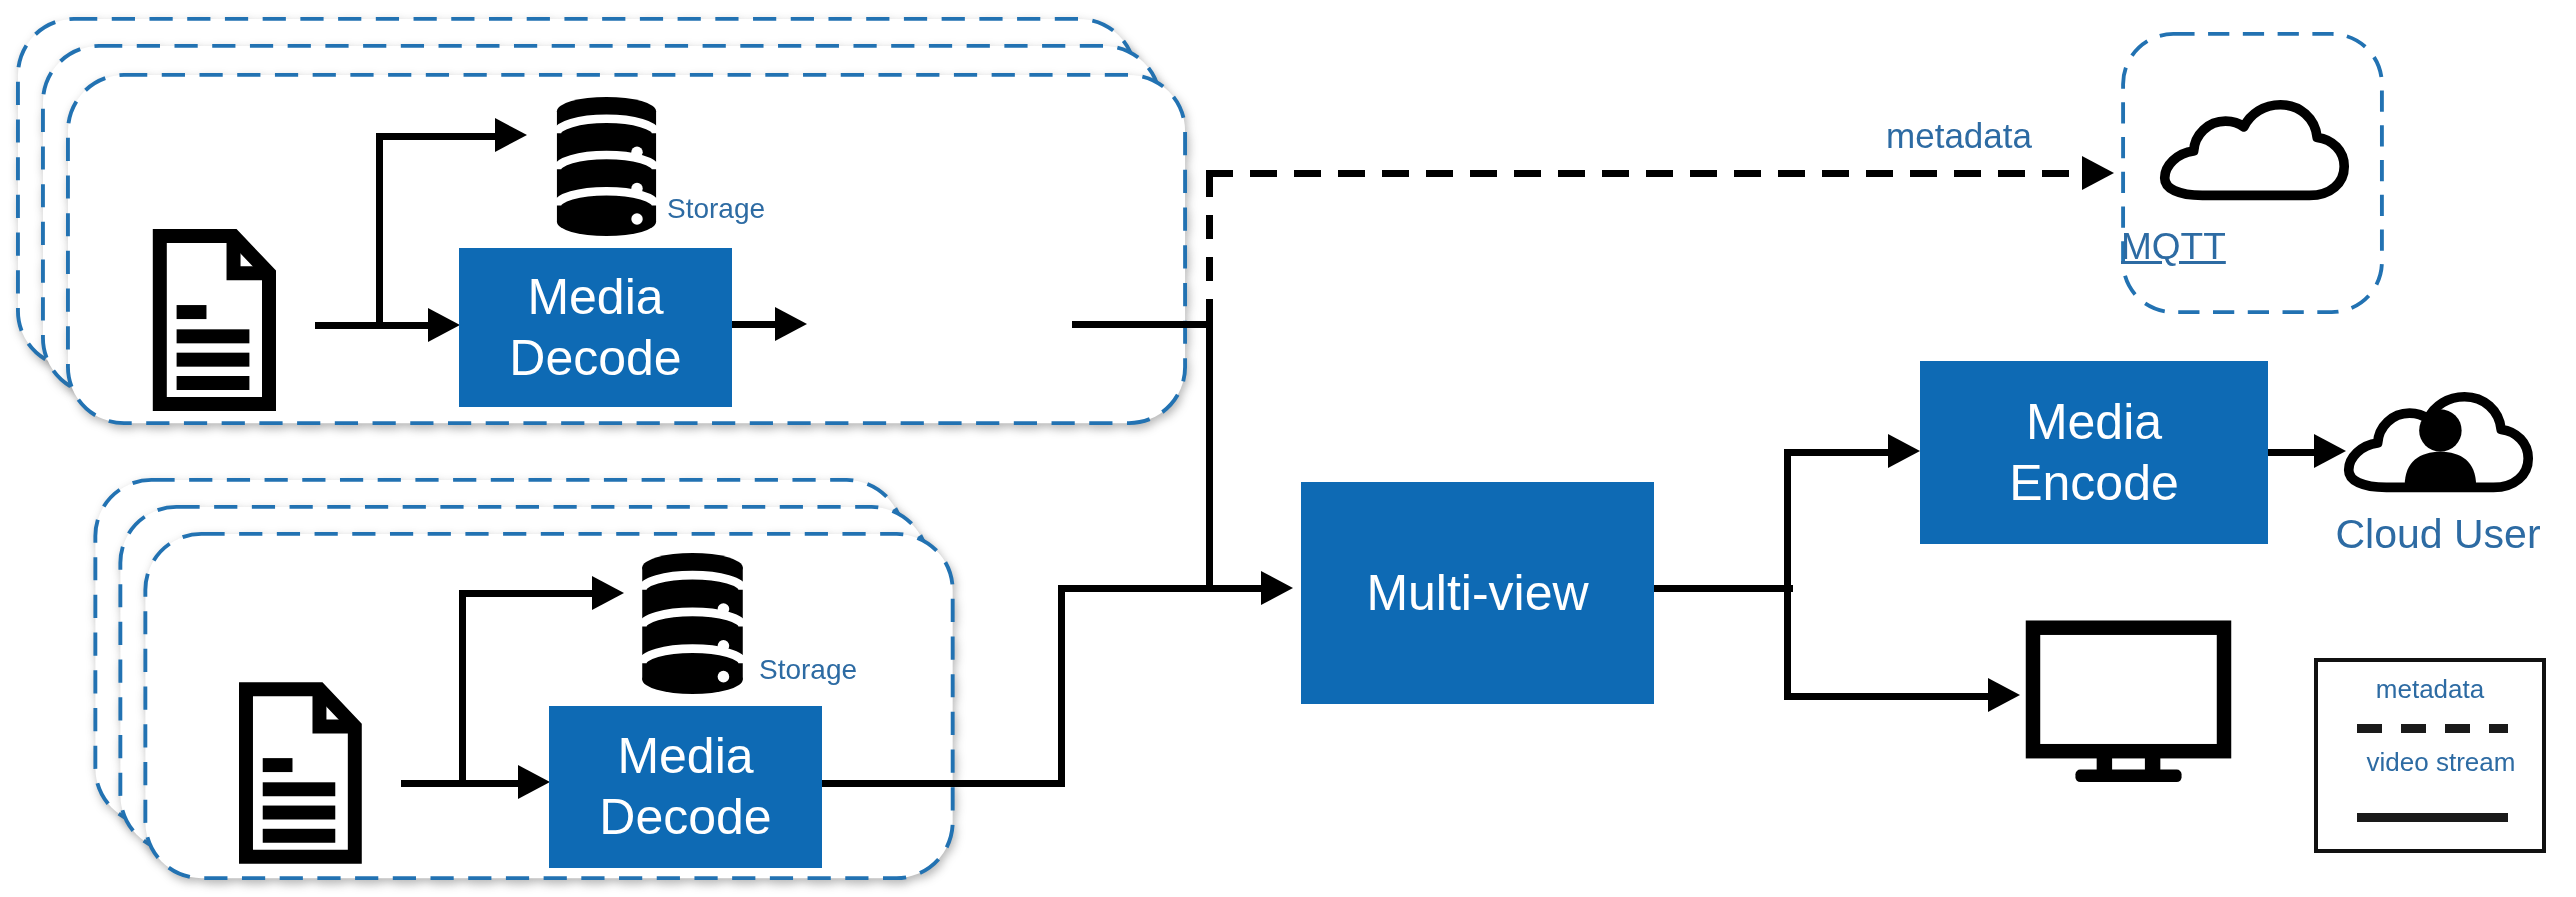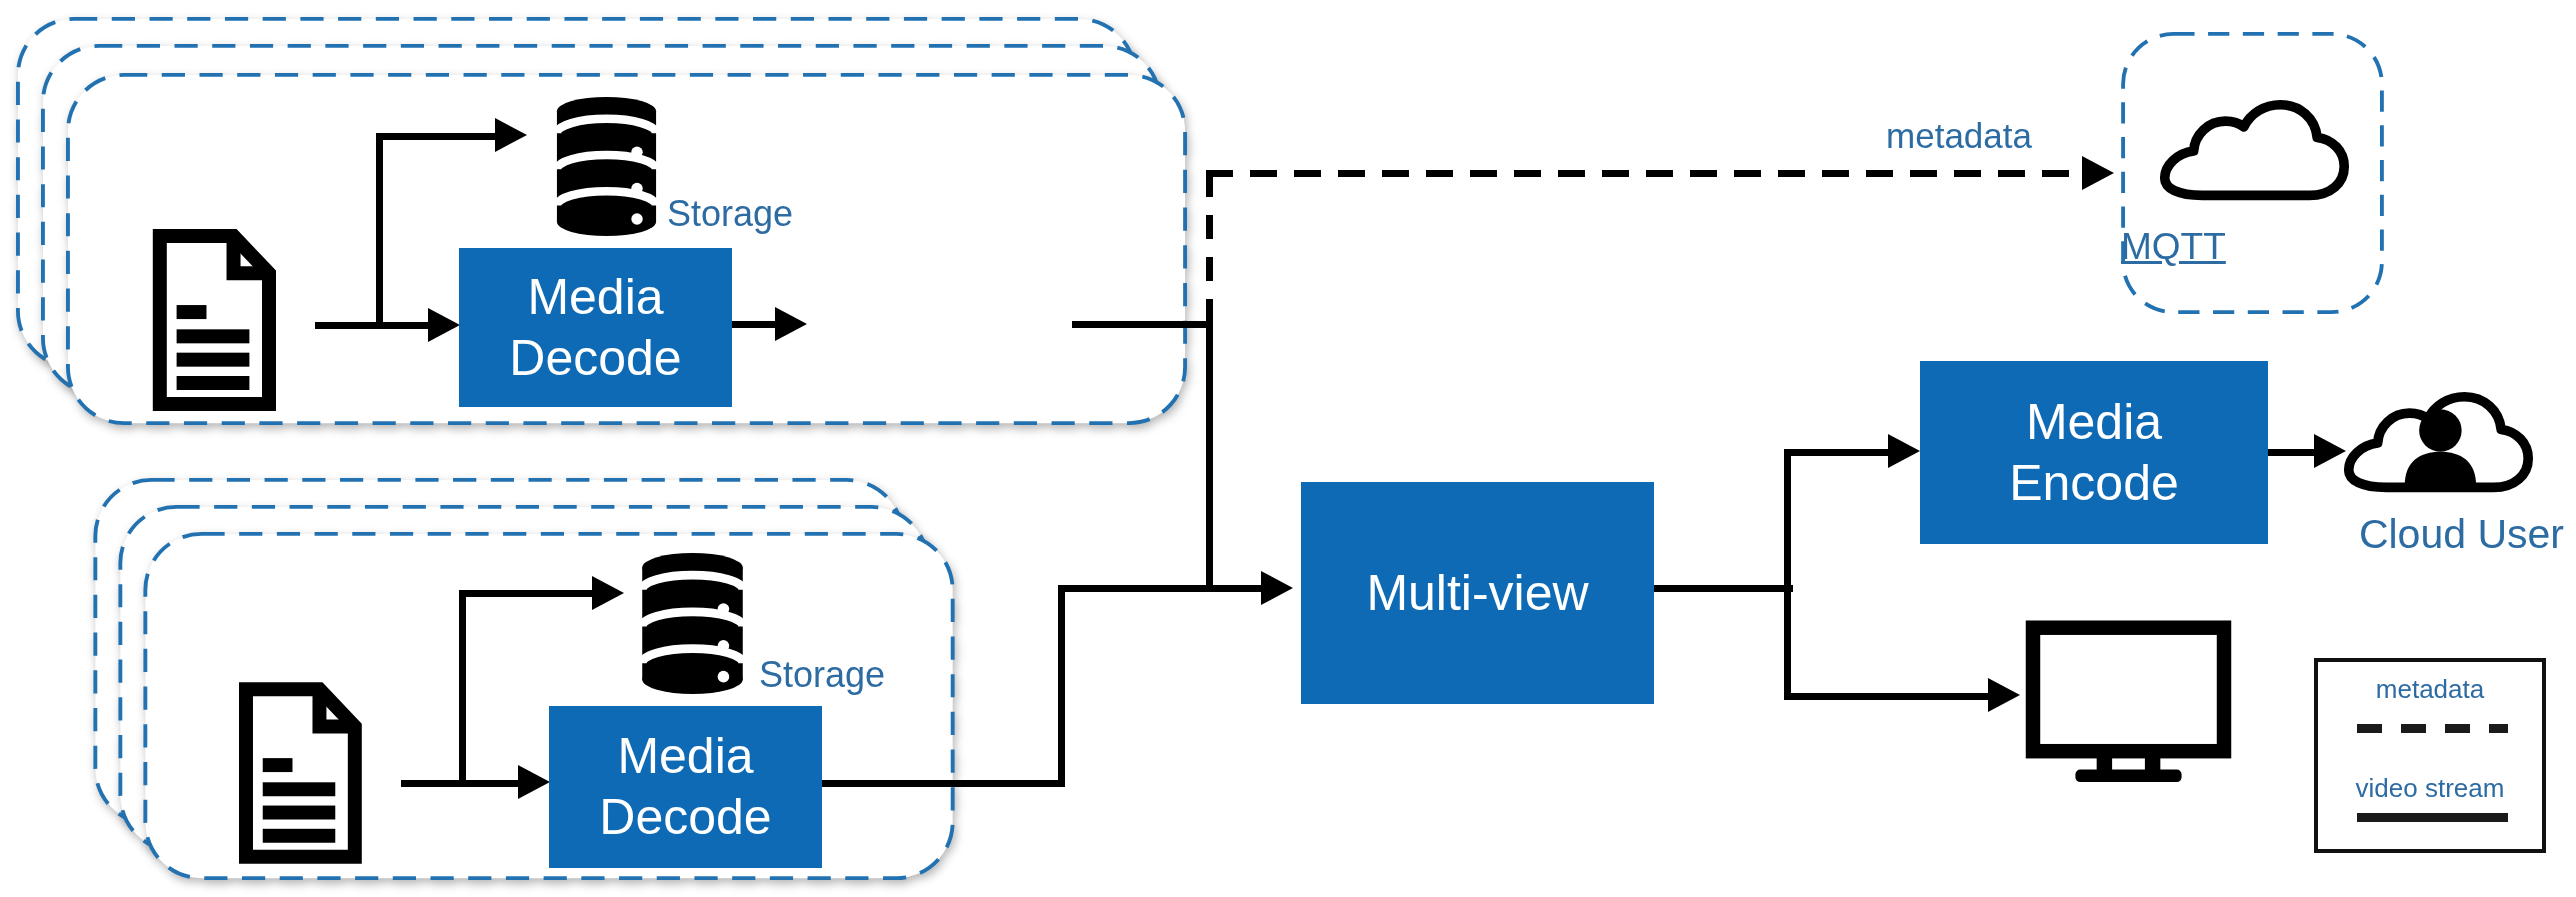--- a/index.html
+++ b/index.html
@@ -15,21 +15,21 @@
   
   .hl{position:absolute;height:6.8px;background:#000;}
   .vl{position:absolute;width:6.8px;background:#000;}
   
   .dhl{position:absolute;height:6.8px;background:repeating-linear-gradient(90deg,#000 0 27px,transparent 27px 44px);}
   .dvl{position:absolute;width:6.8px;background:repeating-linear-gradient(180deg,#000 0 24px,transparent 24px 42px);}
   
   .ah{position:absolute;width:0;height:0;border-top:17.4px solid transparent;
       border-bottom:17.4px solid transparent;border-left:32px solid #000;}
   
-  .blabel{position:absolute;color:#2d6ba3;font-size:36px;white-space:nowrap;}
+  .blabel{position:absolute;color:#2d6ba3;font-size:28px;white-space:nowrap;}
   
   .legend{position:absolute;left:2314px;top:658px;width:232px;height:195px;border:4.8px solid #111;
           box-sizing:border-box;background:#fff;}
   .legend .t{position:absolute;width:100%;text-align:center;color:#2d6ba3;font-size:26px;}
   .legend .dash{position:absolute;left:39px;top:62px;width:151px;height:8.7px;
                 background:repeating-linear-gradient(90deg,#1a1a1a 0 25px,transparent 25px 44px);}
   .legend .solid{position:absolute;left:39px;top:151px;width:151px;height:8.7px;background:#1a1a1a;}
   svg{display:block;}
 </style>
 </head>
@@ -164,30 +164,30 @@
     <span>Encode</span>
   </div>
   <div class="hl" style="left:2268px;top:449px;width:48px;"></div>
   <div class="ah" style="left:2314px;top:434px;"></div>
 
   <svg style="position:absolute;left:2341px;top:385px;" width="193" height="118" viewBox="0 0 200 122">
     <path d="M47 106 L158 106 C180 106 194 93 194 76 C194 60 182 48 166 46 C164 26 148 12 128 12 C111 12 97 21 90 35 C85 31 78 29 71 29 C53 29 39 43 38 60 C21 62 8 75 8 88 C8 99 22 106 47 106 Z" fill="#fff" stroke="#000" stroke-width="10" stroke-linejoin="round"></path>
     <circle cx="103" cy="47" r="22" fill="#000"></circle>
     <path d="M66 104 C66 79 82 69 103 69 C124 69 140 79 140 104 Z" fill="#000"></path>
   </svg>
-  <div class="blabel" style="left:2312px;top:511px;width:252px;text-align:right;font-size:41px;">Cloud User</div>
+  <div class="blabel" style="left:2312px;top:511px;width:252px;text-align:center;font-size:41px;">Cloud User</div>
 
   <svg style="position:absolute;left:2025px;top:620px;" width="207" height="164" viewBox="0 0 214 170">
     <rect x="8" y="8" width="198" height="128" fill="#fff" stroke="#000" stroke-width="15"></rect>
     <rect x="74" y="136" width="16" height="22" fill="#000"></rect>
     <rect x="124" y="136" width="16" height="22" fill="#000"></rect>
     <rect x="52" y="155" width="110" height="13" rx="5" fill="#000"></rect>
   </svg>
 
   <div class="legend">
     <div class="t" style="top:11.6px;">metadata</div>
     <div class="dash"></div>
-    <div class="t" style="top:111px;">video stream</div>
+    <div class="t" style="top:85px;padding-left:11px;">video stream</div>
     <div class="solid"></div>
   </div>
 
 </div>
 
 
 </body></html>

